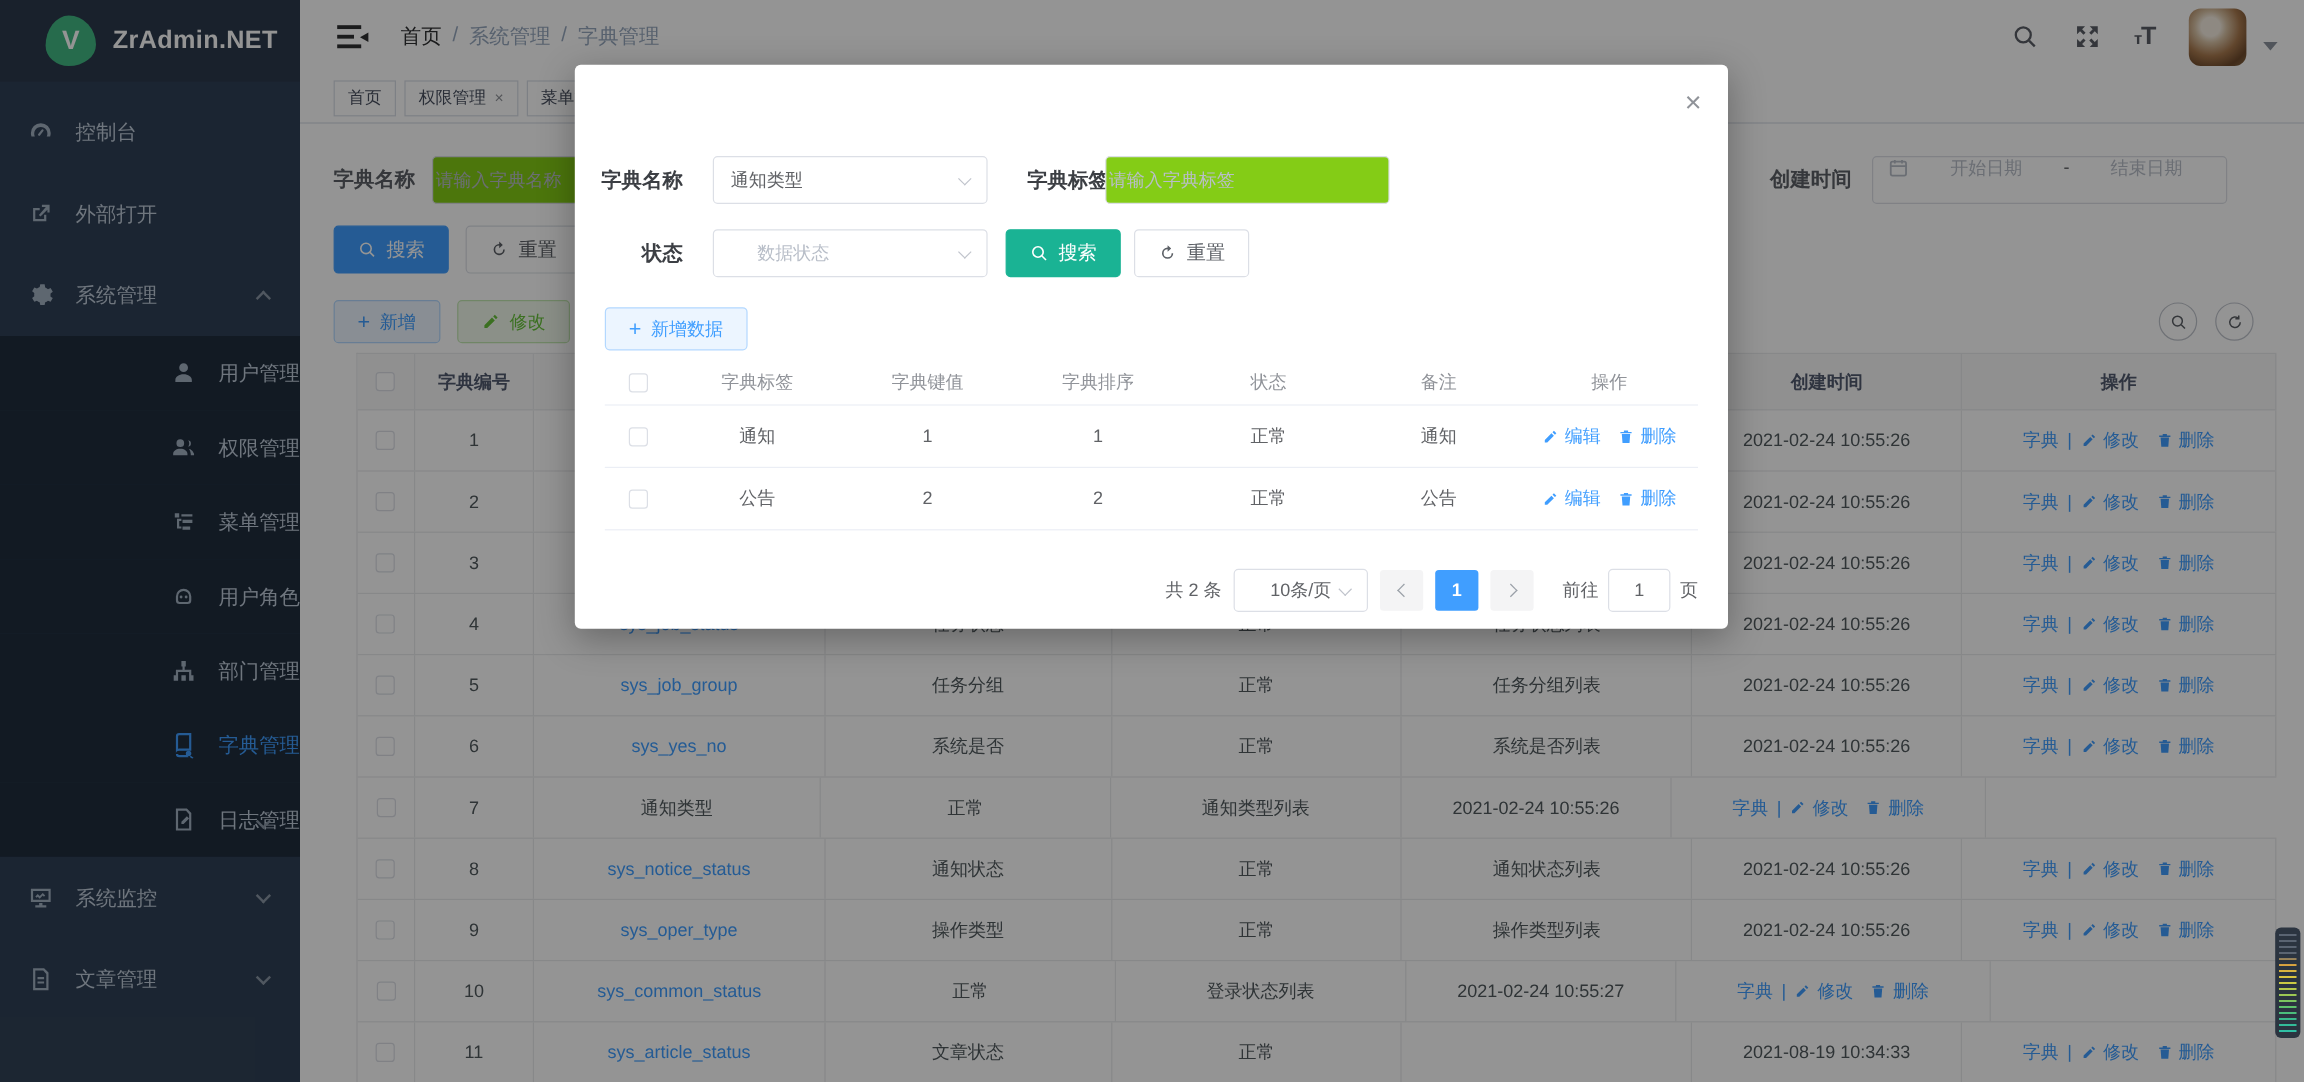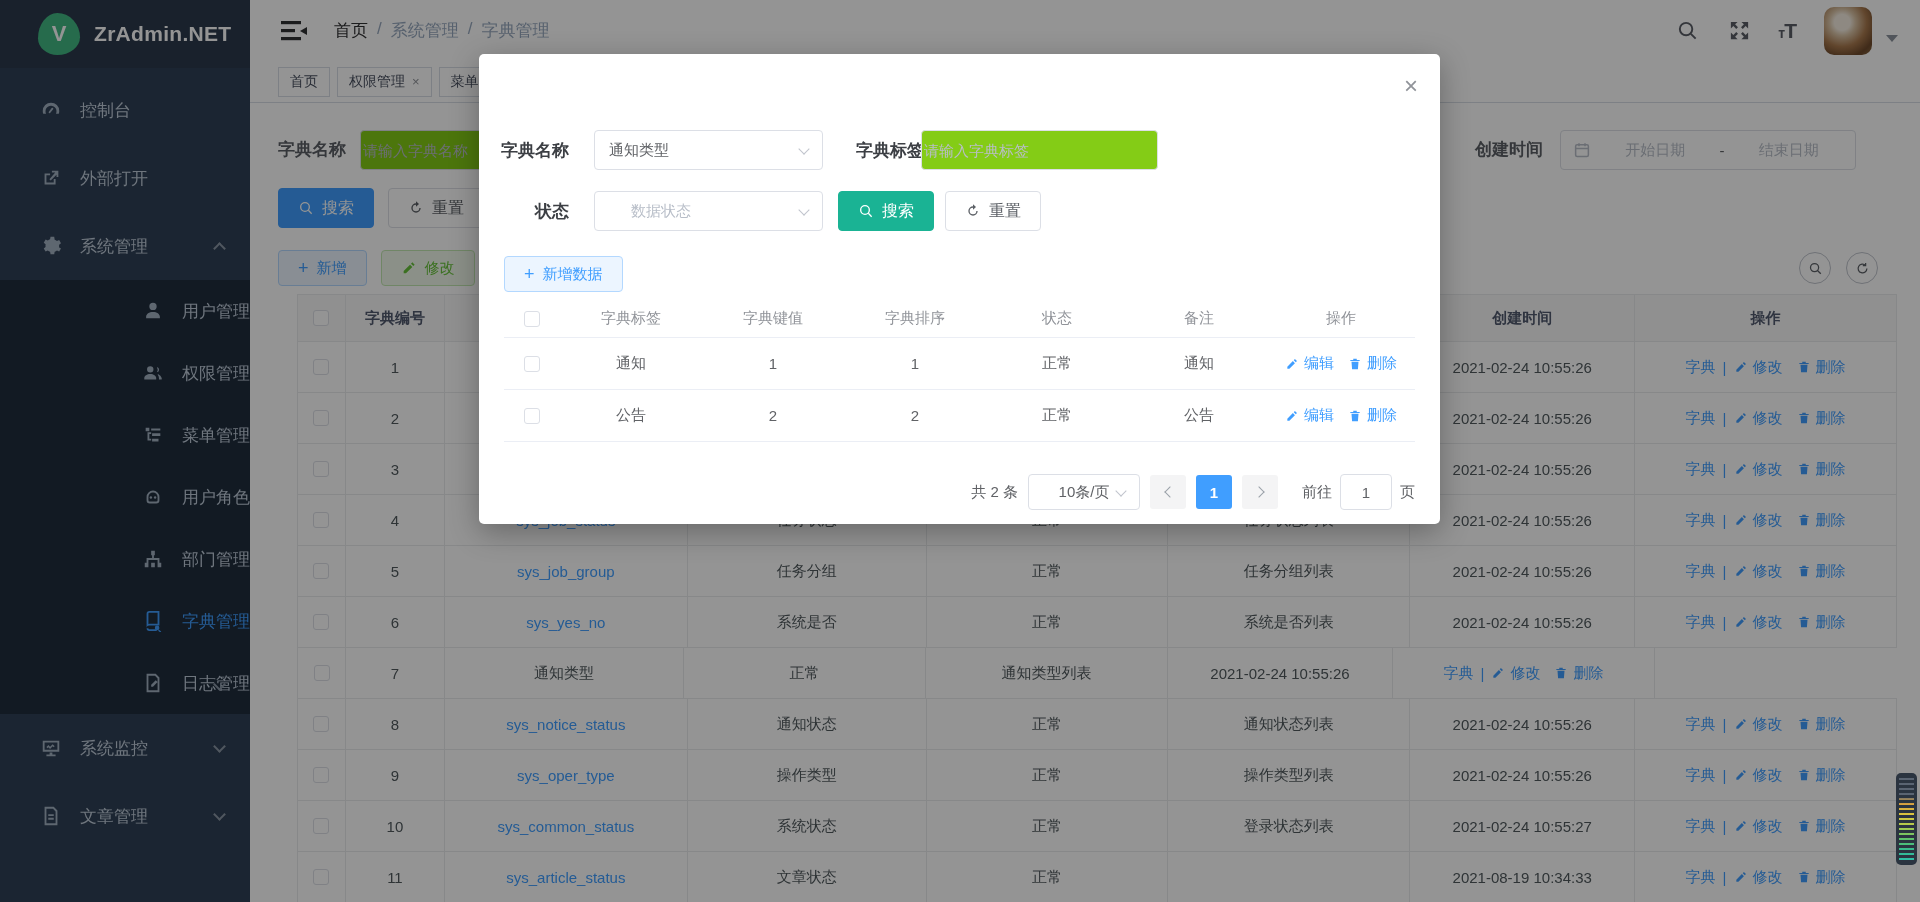--- a/index.html
+++ b/index.html
@@ -7,21 +7,21 @@
   body { font-family:"Liberation Sans","DejaVu Sans",sans-serif; }
   .app { position:relative; width:1920px; height:902px; background:#fff; overflow:hidden; margin:0 auto; }
 
   
   .sidebar { position:absolute; left:0; top:0; width:250px; height:902px; background:#304156; z-index:1; }
   .logo { height:68px; display:flex; align-items:center; padding-left:38px; gap:14px; background:#2b3a4d; }
   .logo-badge { width:42px; height:42px; background:#42b983; color:#fff; font-weight:bold; font-size:22px;
     display:flex; align-items:center; justify-content:center; border-radius:46% 54% 54% 46%/60% 58% 42% 40%; }
   .logo-text { color:#fff; font-size:21px; font-weight:bold; letter-spacing:.3px; }
   .menu { padding-top:8px; }
-  .mi { position:relative; height:68px; display:flex; align-items:center; gap:18px; padding-left:40px;
+  .mi { position:relative; height:68px; display:flex; align-items:center; gap:18px; padding-left:23px;
     color:#bfcbd9; font-size:17px; cursor:pointer; }
   .mi .ico { width:22px; height:22px; flex:0 0 22px; color:#a3b1c2; display:flex; align-items:center; }
   .mi .ico svg { width:22px; height:22px; fill:currentColor; }
   .mi.sub { height:62px; background:#1f2d3d; padding-left:58px;justify-content:flex-end; }
   .mi.active { color:#409eff; }
   .mi.active .ico { color:#409eff; }
   .chv { width:9px; height:9px; border-right:2px solid #8a97a5; border-bottom:2px solid #8a97a5; position:absolute; right:26px; }
   .chv.up { transform:rotate(-135deg); top:32px; }
   .chv.down { transform:rotate(45deg); top:28px; }
 
@@ -50,21 +50,21 @@
   .content { position:absolute; left:28px; top:103px; right:0; bottom:0; }
 
   .form-label { font-weight:bold; color:#5c6066; font-size:17px; }
   .filter-row { position:absolute; top:27px; left:0; right:0; height:40px; }
   .fl-name { position:absolute; left:0; top:8px; }
   .inp { height:40px; border:1px solid #dcdfe6; border-radius:4px; background:#84cc16; font-size:15px; color:#606266; padding:0 2px; }
   .inp::placeholder { color:#b8bec8; }
   .dict-name-inp { position:absolute; left:82px; top:0; width:232px; }
   .fl-date { position:absolute; left:1197px; top:8px; }
   .date-box { position:absolute; left:1282px; top:0; width:296px; height:40px; border:1px solid #dcdfe6; border-radius:4px;
-    background:#fff; display:flex; align-items:center; padding:0 12px; gap:10px; color:#b8bec8; font-size:15px; }
+    background:#fff; display:flex; padding:0 12px; gap:10px; color:#b8bec8; font-size:15px; }
   .date-box svg { width:18px; height:18px; stroke:#b8bec8; fill:none; stroke-width:2; }
   .date-ph { flex:1; text-align:center; }
   .date-sep { color:#606266; }
 
   .btn { height:40px; padding:0 19px; border-radius:4px; border:1px solid #dcdfe6; background:#fff; color:#5c6066;
     font-size:16px; display:inline-flex; align-items:center; gap:8px; cursor:pointer; white-space:nowrap; }
   .btn svg { width:16px; height:16px; fill:none; stroke:currentColor; stroke-width:2; }
   .btn svg.filled { fill:currentColor; stroke:none; }
   .btn-primary { background:#409eff; border-color:#409eff; color:#fff; }
   .btn-teal { background:#1ab394; border-color:#1ab394; color:#fff; }
@@ -646,21 +646,20 @@
             </div>
 
             <div class="brow">
               <div class="bcell cw-check">
                 <span class="cb"></span>
               </div>
               <div class="bcell cw-id">10</div>
               <div class="bcell cw-type">
                 <a class="link">sys_common_status</a>
               </div>
-              <div class="bcell cw-name">系统状态</div>
               <div class="bcell cw-status">正常</div>
               <div class="bcell cw-remark">登录状态列表</div>
               <div class="bcell cw-created">2021-02-24 10:55:27</div>
               <div class="bcell cw-ops">
                 <a class="link">字典</a>
                 <span class="ops-sep">|</span>
                 <a class="link">
                   <svg viewBox="0 0 24 24">
                     <path d="m4 16.5 9.5-9.5 3.5 3.5L7.5 20H4zM15 5.5l2-2 3.5 3.5-2 2z"></path>
                   </svg>

